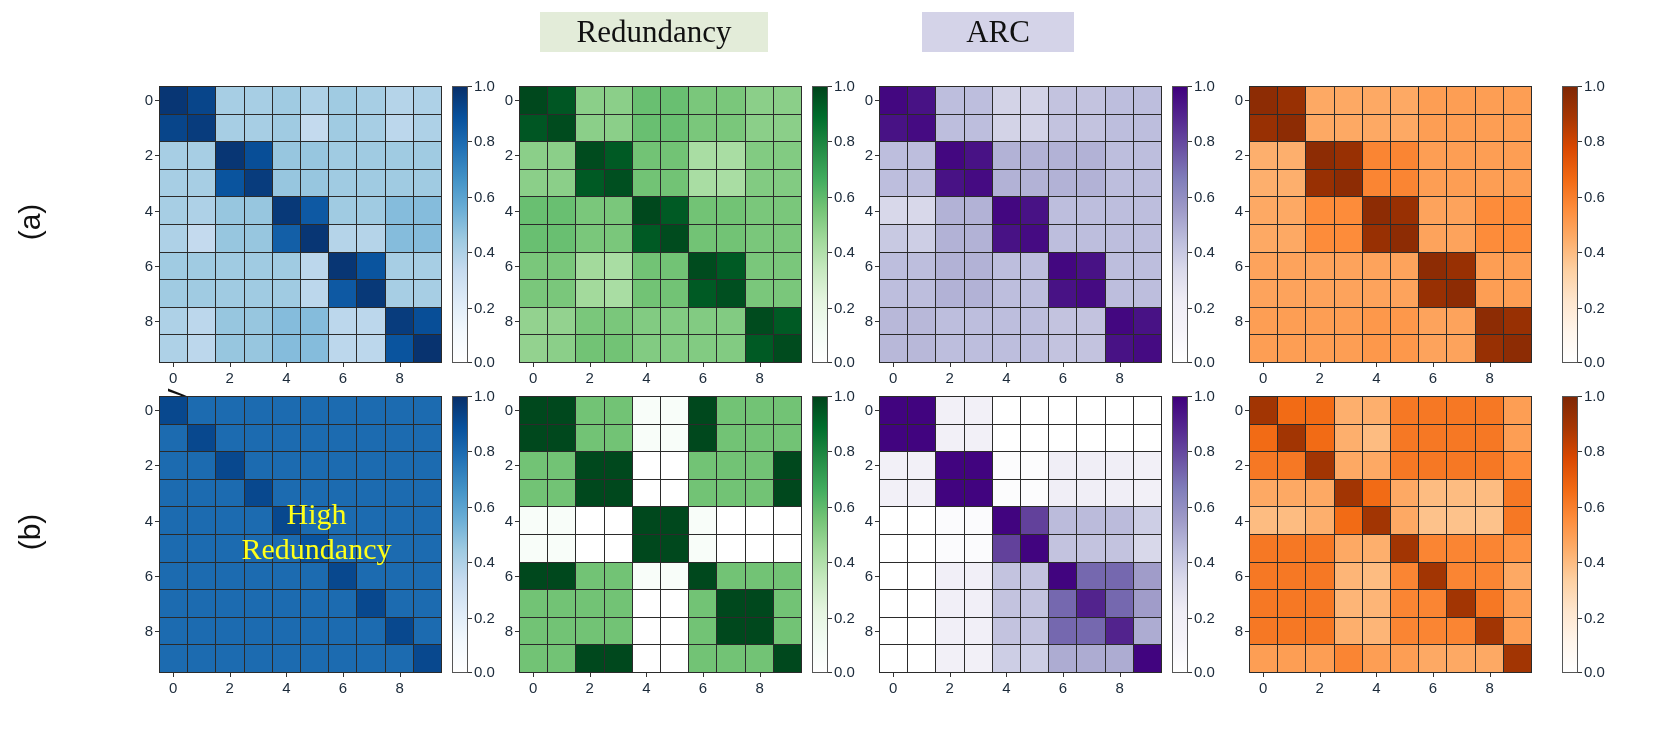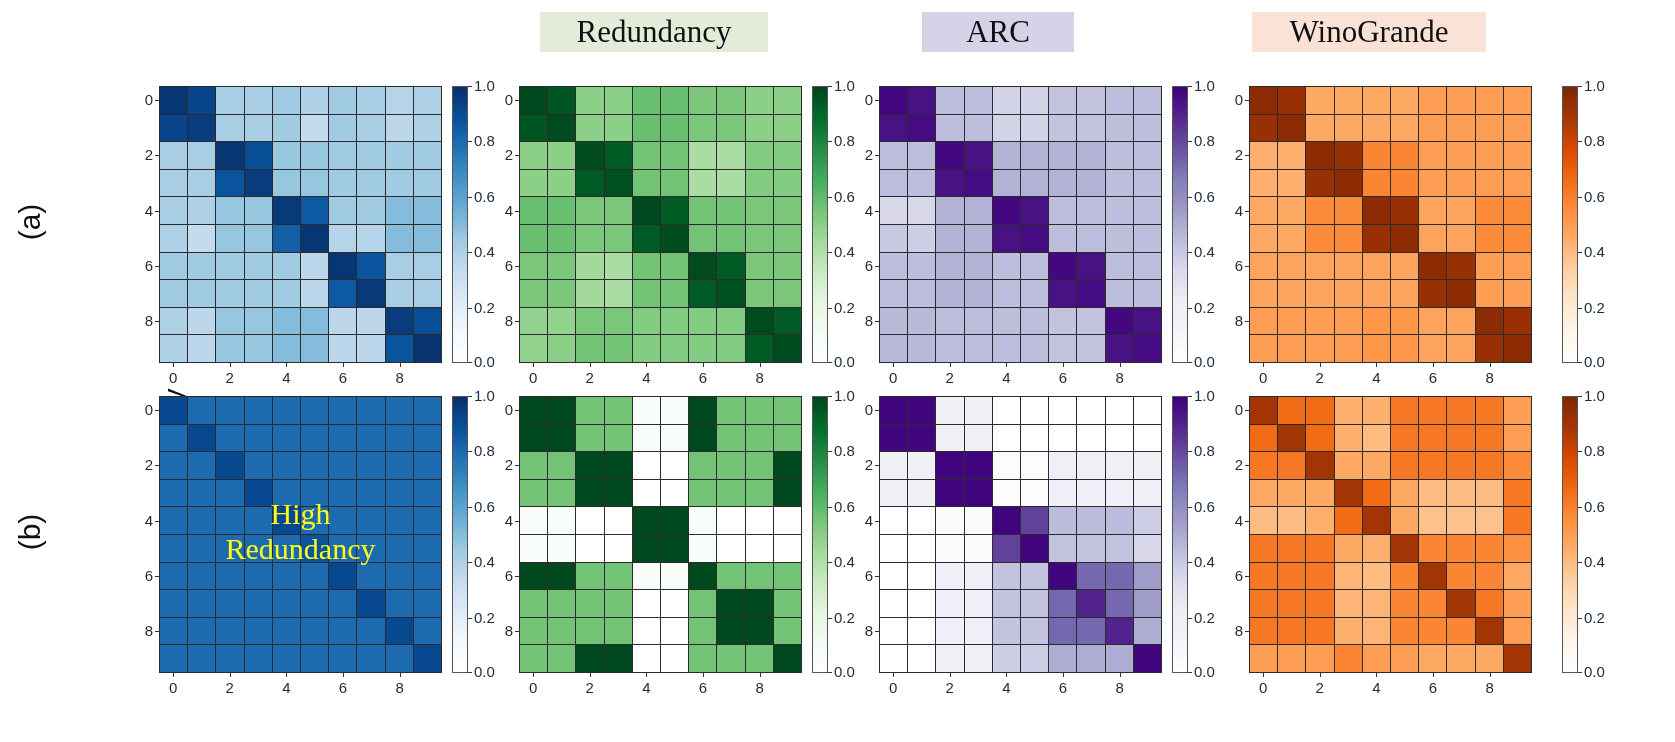--- a/index.html
+++ b/index.html
@@ -103,21 +103,20 @@
   }
   .cbtick-mark{position:absolute;width:4px;height:1px;background:#333;}
 </style>
 </head>
 <body>
 
 <div id="fig">
   <div class="title-row">
       <div class="col-title" style="left: 540px; width: 228px; background: rgb(227, 236, 217);">Redundancy</div>
       <div class="col-title" style="left: 922px; width: 152px; background: rgb(212, 211, 232);">ARC</div>
-      <div class="col-title" style="left: 1252px; width: 234px; background: rgb(250, 227, 214);">WinoGrande</div>
     </div>
 <div class="row-letter" style="left: 0px; top: 204.5px; width: 60px; text-align: center;">(a)</div>
     <div class="row-label" style="left: 26px; top: 204.5px; width: 300px; text-align: center;">Text Redundancy</div>
     <div class="row-letter" style="left: 0px; top: 514.5px; width: 60px; text-align: center;">(b)</div>
     <div class="row-label" style="left: -6px; top: 514.5px; width: 360px; text-align: center;">Ranking Redundancy</div>
     <div class="panel" style="left: 0px; top: 0px; width: 1675px; height: 742px;">
       <div class="grid-wrap" style="left: 159px; top: 86px; width: 283px; height: 277px;">
         <div class="grid">
           <div class="cell" style="background: rgb(8, 54, 116);"></div>
           <div class="cell" style="background: rgb(8, 69, 138);"></div>
@@ -769,21 +768,21 @@
           <div class="cell" style="background: rgb(28, 107, 176);"></div>
           <div class="cell" style="background: rgb(28, 107, 176);"></div>
           <div class="cell" style="background: rgb(28, 107, 176);"></div>
           <div class="cell" style="background: rgb(28, 107, 176);"></div>
           <div class="cell" style="background: rgb(28, 107, 176);"></div>
           <div class="cell" style="background: rgb(28, 107, 176);"></div>
           <div class="cell" style="background: rgb(28, 107, 176);"></div>
           <div class="cell" style="background: rgb(28, 107, 176);"></div>
           <div class="cell" style="background: rgb(8, 72, 142);"></div>
         </div>
-        <div class="overlay-text" style="left: 0px; top: 99.72px; color: rgb(255, 255, 25);">High
+        <div class="overlay-text" style="left: 0px; top: 99.72px; color: rgb(255, 255, 25); padding-left: 16px;">High
 Redundancy</div>
       </div>
       <div class="ytick" style="left: 129px; top: 400.85px;">0</div>
       <div class="ytick-mark" style="left: 155px; top: 409.85px;"></div>
       <div class="ytick" style="left: 129px; top: 456.25px;">2</div>
       <div class="ytick-mark" style="left: 155px; top: 465.25px;"></div>
       <div class="ytick" style="left: 129px; top: 511.65px;">4</div>
       <div class="ytick-mark" style="left: 155px; top: 520.65px;"></div>
       <div class="ytick" style="left: 129px; top: 567.05px;">6</div>
       <div class="ytick-mark" style="left: 155px; top: 576.05px;"></div>

